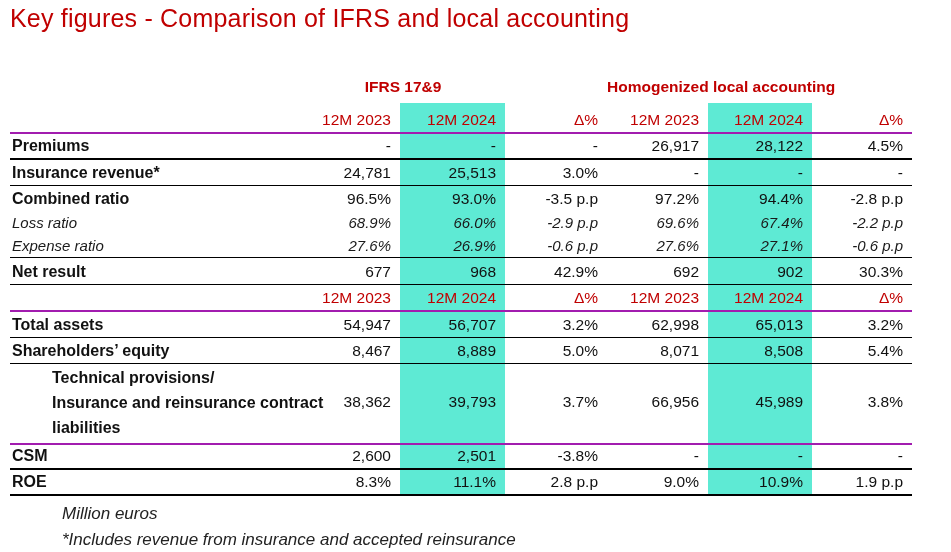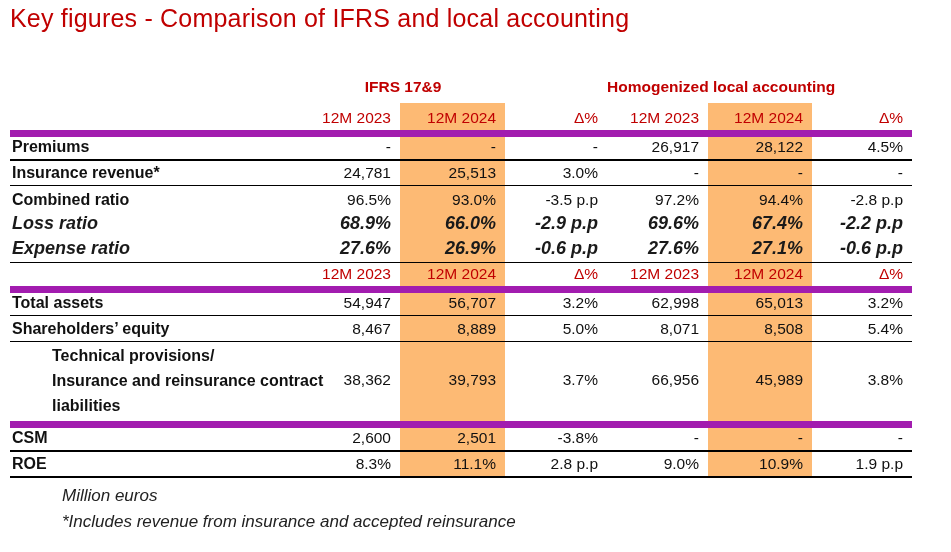--- a/index.html
+++ b/index.html
@@ -36,21 +36,21 @@
     white-space: nowrap;
     overflow: visible;
   }
   .t td.lbl {
     text-align: left;
     font-weight: bold;
     font-size: 16px;
     padding-left: 2px;
     padding-right: 0;
   }
-  .gray { background: #fdba74; }
+  .gray { background: #5eead4; }
 
   tr.grp { height: 26px; }
   tr.grp td {
     color: #C00000;
     font-weight: bold;
     text-align: center;
     font-size: 15.5px;
     padding-bottom: 7px;
   }
   tr.hdr { height: 30px; }
@@ -61,28 +61,28 @@
   }
   tr.row { height: 26px; }
   tr.row-sm { height: 23px; }
   tr.row-lg { height: 27px; }
   tr.multi { height: 77px; }
   tr.multi td { vertical-align: middle; }
   tr.multi td.lbl span { display: block; line-height: 25px; margin-left: 40px; }
 
   tr.italic td, tr.italic td.lbl {
     font-style: italic;
-    font-weight: bold;
-    font-size: 18px;
+    font-weight: normal;
+    font-size: 15px;
     color: #1a1a1a;
   }
 
   tr.bb1 td { border-bottom: 1.5px solid #000; }
   tr.bb2 td { border-bottom: 2.2px solid #000; margin-top: 32px; }
-  tr.bb3 td { border-bottom: 7px solid #a21caf; }
+  tr.bb3 td { border-bottom: 2px solid #a21caf; }
 
   .footnotes {
     margin: 5px 0 0 62px;
     font-style: italic;
     font-size: 17px;
     color: #222222;
     line-height: 26px;
   }
 </style>
 </head>
@@ -165,20 +165,29 @@
     <tr class="row-sm italic bb1">
       <td class="lbl">Expense ratio</td>
       <td>27.6%</td>
       <td class="gray">26.9%</td>
       <td>-0.6 p.p</td>
       <td>27.6%</td>
       <td class="gray">27.1%</td>
       <td>-0.6 p.p</td>
     </tr>
 
+    <tr class="row-lg bb1">
+      <td class="lbl">Net result</td>
+      <td>677</td>
+      <td class="gray">968</td>
+      <td>42.9%</td>
+      <td>692</td>
+      <td class="gray">902</td>
+      <td>30.3%</td>
+    </tr>
 
     <tr class="hdr bb3" style="height:27px">
       <td class="lbl"></td>
       <td>12M 2023</td>
       <td class="gray">12M 2024</td>
       <td>Δ%</td>
       <td>12M 2023</td>
       <td class="gray">12M 2024</td>
       <td>Δ%</td>
     </tr>

